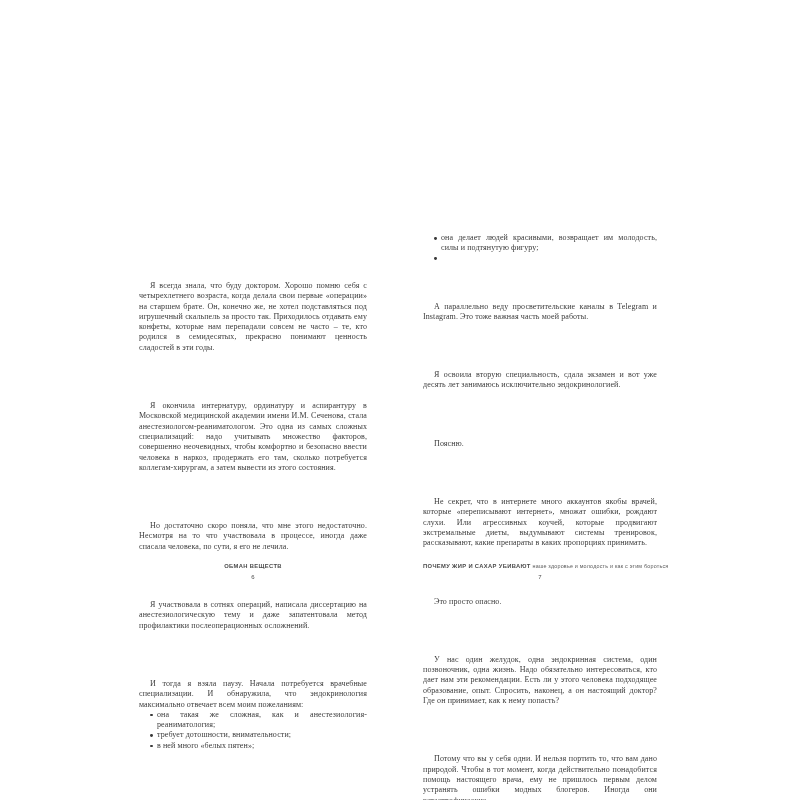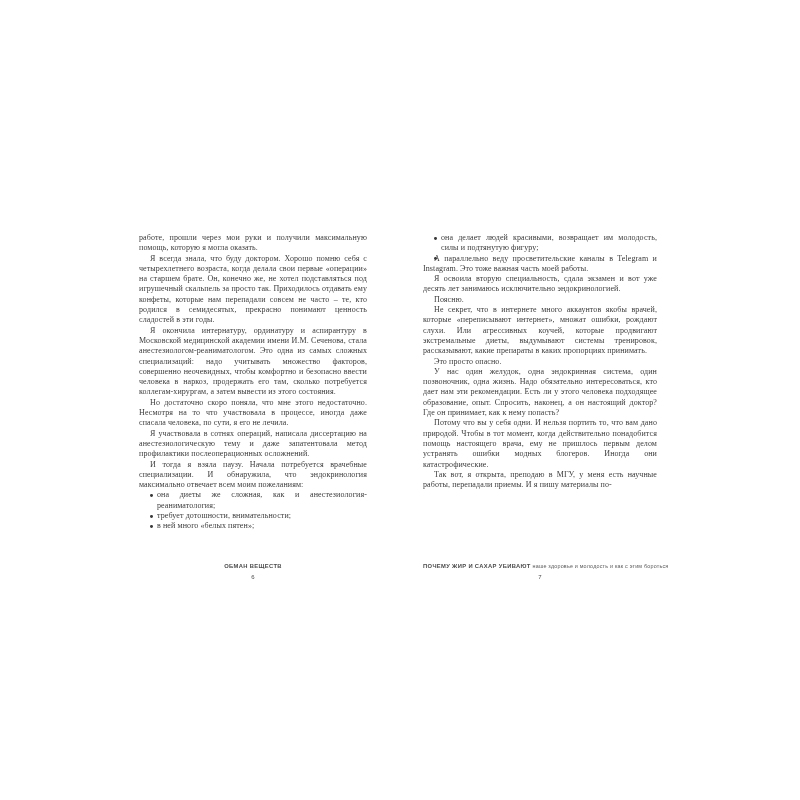--- a/index.html
+++ b/index.html
@@ -32,20 +32,21 @@
     font-size: 8px;
     line-height: 10.3px;
     text-align: justify;
     letter-spacing: 0.1px;
   }
   .body-p {
     margin: 0;
   }
   .body-p.indent {
     text-indent: 11px;
+    margin-top: 48px;
   }
   .bullet-item {
     position: relative;
     padding-left: 18px;
     text-align: justify;
   }
   .bullet-dot {
     position: absolute;
     left: 11px;
     top: 3.8px;
@@ -87,27 +88,26 @@
     color: #4a4a4a;
   }
 </style>
 </head>
 <body>
 
 <div class="canvas">
 
   <div class="page page-left">
     <div class="text-block" id="left-text">
-        <p class="body-p">работе, прошли через мои руки и получили максимальную помощь, которую я могла оказать.</p>
         <p class="body-p indent">Я всегда знала, что буду доктором. Хорошо помню себя с четырехлетнего возраста, когда делала свои первые «операции» на старшем брате. Он, конечно же, не хотел подставляться под игрушечный скальпель за просто так. Приходилось отдавать ему конфеты, которые нам перепадали совсем не часто – те, кто родился в семидесятых, прекрасно понимают ценность сладостей в эти годы.</p>
         <p class="body-p indent">Я окончила интернатуру, ординатуру и аспирантуру в Московской медицинской академии имени И.М. Сеченова, стала анестезиологом-реаниматологом. Это одна из самых сложных специализаций: надо учитывать множество факторов, совершенно неочевидных, чтобы комфортно и безопасно ввести человека в наркоз, продержать его там, сколько потребуется коллегам-хирургам, а затем вывести из этого состояния.</p>
         <p class="body-p indent">Но достаточно скоро поняла, что мне этого недостаточно. Несмотря на то что участвовала в процессе, иногда даже спасала человека, по сути, я его не лечила.</p>
         <p class="body-p indent">Я участвовала в сотнях операций, написала диссертацию на анестезиологическую тему и даже запатентовала метод профилактики послеоперационных осложнений.</p>
         <p class="body-p indent">И тогда я взяла паузу. Начала потребуется врачебные специализации. И обнаружила, что эндокринология максимально отвечает всем моим пожеланиям:</p>
-        <div class="bullet-item"><span class="bullet-dot"></span><span>она диеты же сложная, как и анестезиология-реаниматология;</span></div>
+        <div class="bullet-item"><span class="bullet-dot"></span><span>она такая же сложная, как и анестезиология-реаниматология;</span></div>
         <div class="bullet-item"><span class="bullet-dot"></span><span>требует дотошности, внимательности;</span></div>
         <div class="bullet-item"><span class="bullet-dot"></span><span>в ней много «белых пятен»;</span></div>
       </div>
     <div class="footer">
       <div class="running-title">
         <span class="title-caps">ОБМАН ВЕЩЕСТВ</span>
       </div>
       <div class="page-number">6</div>
     </div>
   </div>

